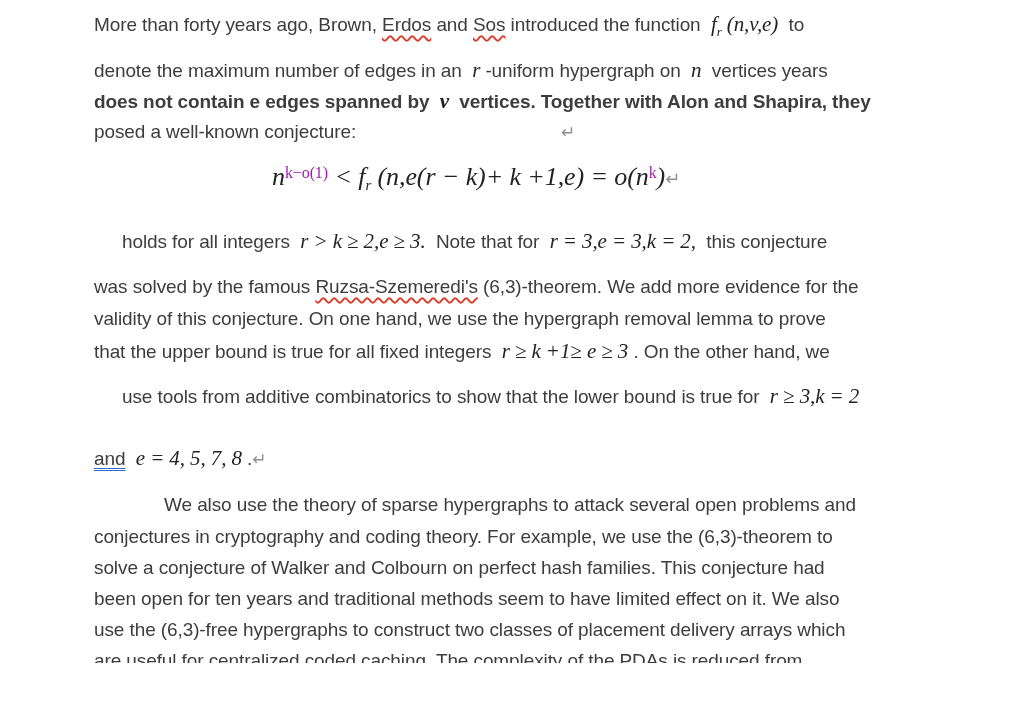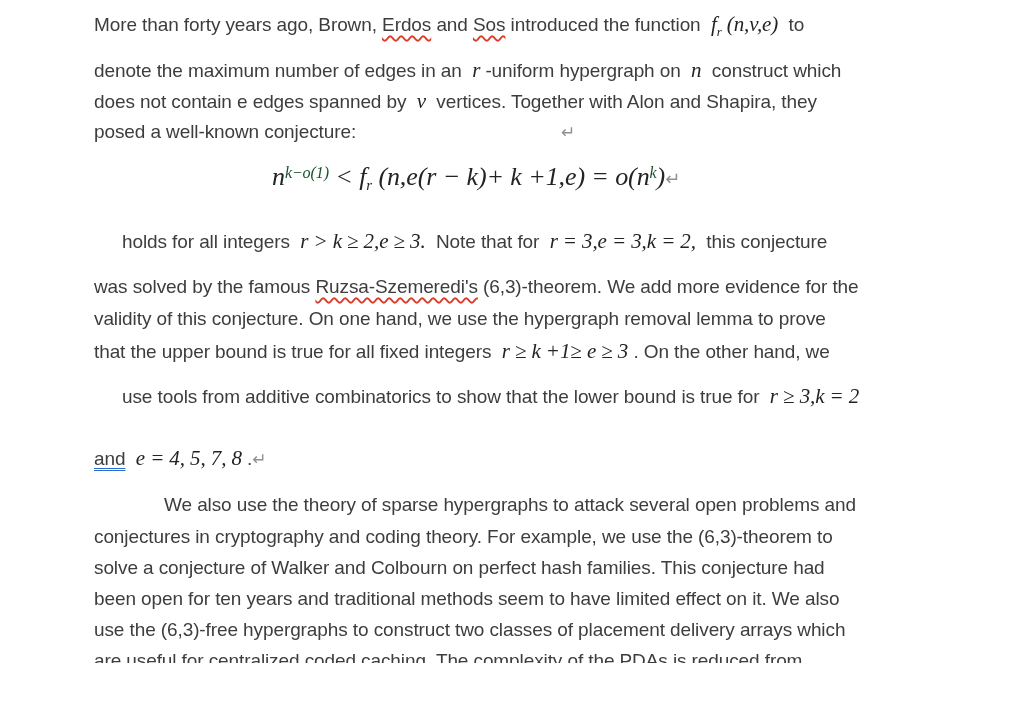--- a/index.html
+++ b/index.html
@@ -22,24 +22,23 @@
   }
   .seg-t{ }
   .seg-m{
     font-family:"Liberation Serif","DejaVu Serif",serif;
     font-style:italic;
     font-size:21px;
     color:#232323;
   }
   .seg-msup{
     font-family:"Liberation Serif","DejaVu Serif",serif;
-    font-style:italic;
     font-size:13px;
     vertical-align:super;
-    color:#14532d;
+    color:#a21caf;
     text-align:center;
   }
   .seg-msub{
     font-family:"Liberation Serif","DejaVu Serif",serif;
     font-style:italic;
     font-size:13px;
     vertical-align:sub;
     color:#232323;
   }
   .seg-spell{
@@ -66,22 +65,22 @@
   .formula .seg-m{ font-size:26px; }
   .formula .seg-msup{ font-size:16px; }
   .formula .seg-msub{ font-size:15px; }
   .formula .seg-ret{ font-size:18px; }
 </style>
 </head>
 <body>
 
 <div id="page">
     <div class="line" style="top: 12px;"><span class="seg-t">More than forty years ago, Brown, </span><span class="seg-spell" style="text-decoration-color: rgb(221, 59, 42);">Erdos</span><span class="seg-t"> and </span><span class="seg-spell" style="text-decoration-color: rgb(221, 59, 42);">Sos</span><span class="seg-t"> introduced the function  </span><span class="seg-m">f</span><span class="seg-msub">r</span><span class="seg-m"> (n,v,e)</span><span class="seg-t">  to</span></div>
-    <div class="line" style="top: 58px;"><span class="seg-t">denote the maximum number of edges in an  </span><span class="seg-m">r</span><span class="seg-t"> -uniform hypergraph on  </span><span class="seg-m">n</span><span class="seg-t">  construct which</span></div>
-    <div class="line" style="top: 89px;"><span class="seg-t">does not contain e edges spanned by  </span><span class="seg-m">v</span><span class="seg-t">  vertices. Together with Alon and Shapira, they</span></div>
+    <div class="line" style="top: 58px;"><span class="seg-t">denote the maximum number of edges in an  </span><span class="seg-m">r</span><span class="seg-t"> -uniform hypergraph on  </span><span class="seg-m">n</span><span class="seg-t">  vertices years</span></div>
+    <div class="line" style="top: 89px; font-weight: bold;"><span class="seg-t">does not contain e edges spanned by  </span><span class="seg-m">v</span><span class="seg-t">  vertices. Together with Alon and Shapira, they</span></div>
     <div class="line" style="top: 121px;"><span class="seg-t">posed a well-known conjecture:</span><span class="seg-tab"></span><span class="seg-ret" style="color: rgb(144, 144, 144);">↵</span></div>
     <div class="line formula" style="top: 162px; left: 272px;"><span class="seg-m">n</span><span class="seg-msup">k−o(1)</span><span class="seg-m"> &lt; </span><span class="seg-m">f</span><span class="seg-msub">r</span><span class="seg-m"> (n,e(r − k)+ k +1,e) = o(n</span><span class="seg-msup">k</span><span class="seg-m">)</span><span class="seg-ret" style="color: rgb(144, 144, 144);">↵</span></div>
     <div class="line" style="top: 229px; margin-left: 28px;"><span class="seg-t">holds for all integers  </span><span class="seg-m">r &gt; k ≥ 2,e ≥ 3.</span><span class="seg-t">  Note that for  </span><span class="seg-m">r = 3,e = 3,k = 2,</span><span class="seg-t">  this conjecture</span></div>
     <div class="line" style="top: 276px;"><span class="seg-t">was solved by the famous </span><span class="seg-spell" style="text-decoration-color: rgb(221, 59, 42);">Ruzsa-Szemeredi's</span><span class="seg-t"> (6,3)-theorem. We add more evidence for the</span></div>
     <div class="line" style="top: 308px;"><span class="seg-t">validity of this conjecture. On one hand, we use the hypergraph removal lemma to prove</span></div>
     <div class="line" style="top: 339px;"><span class="seg-t">that the upper bound is true for all fixed integers  </span><span class="seg-m">r ≥ k +1≥ e ≥ 3</span><span class="seg-t"> . On the other hand, we</span></div>
     <div class="line" style="top: 384px; margin-left: 28px;"><span class="seg-t">use tools from additive combinatorics to show that the lower bound is true for  </span><span class="seg-m">r ≥ 3,k = 2</span></div>
     <div class="line" style="top: 446px;"><span class="seg-gram" style="text-decoration-color: rgb(46, 107, 208);">and</span><span class="seg-t">  </span><span class="seg-m">e = 4, 5, 7, 8</span><span class="seg-t"> .</span><span class="seg-ret" style="color: rgb(144, 144, 144);">↵</span></div>
     <div class="line" style="top: 494px; left: 137px; margin-left: 27px;"><span class="seg-t">We also use the theory of sparse hypergraphs to attack several open problems and</span></div>
     <div class="line" style="top: 526px;"><span class="seg-t">conjectures in cryptography and coding theory. For example, we use the (6,3)-theorem to</span></div>

